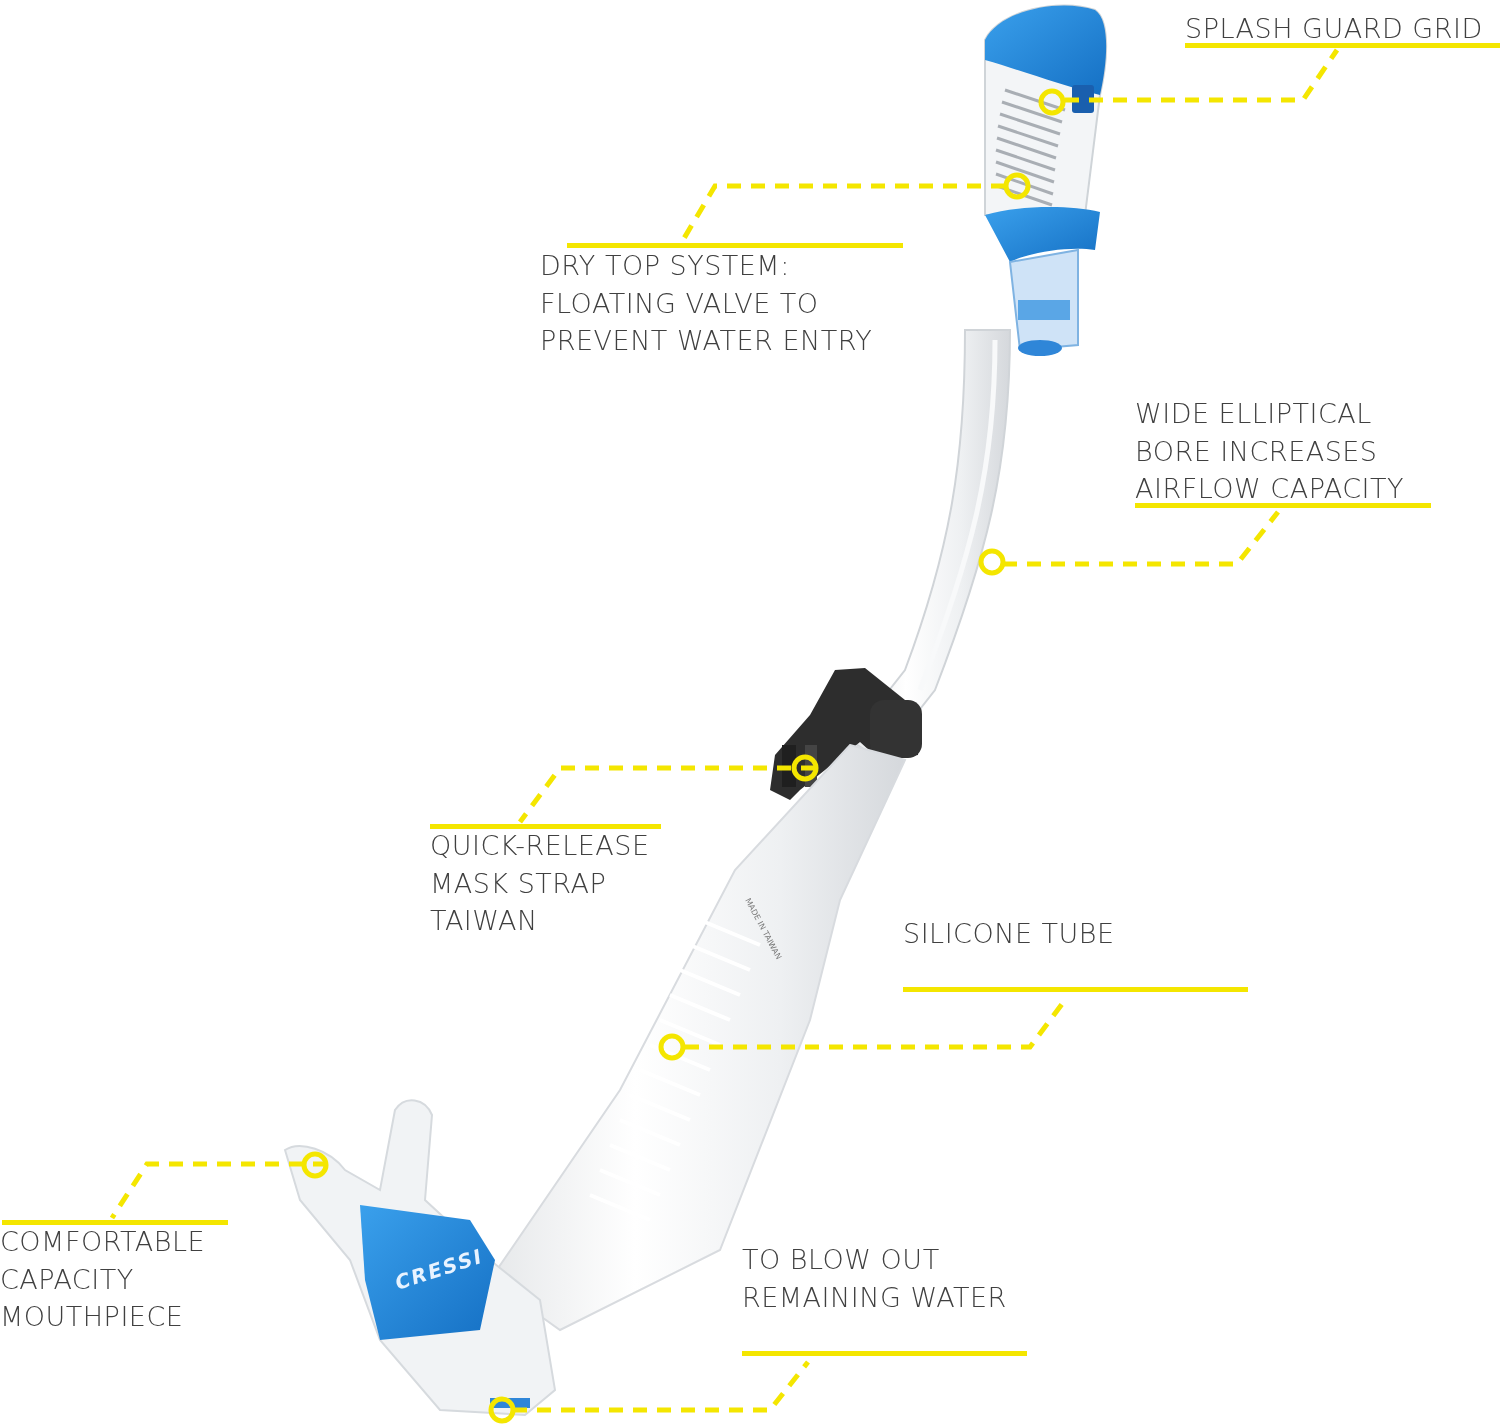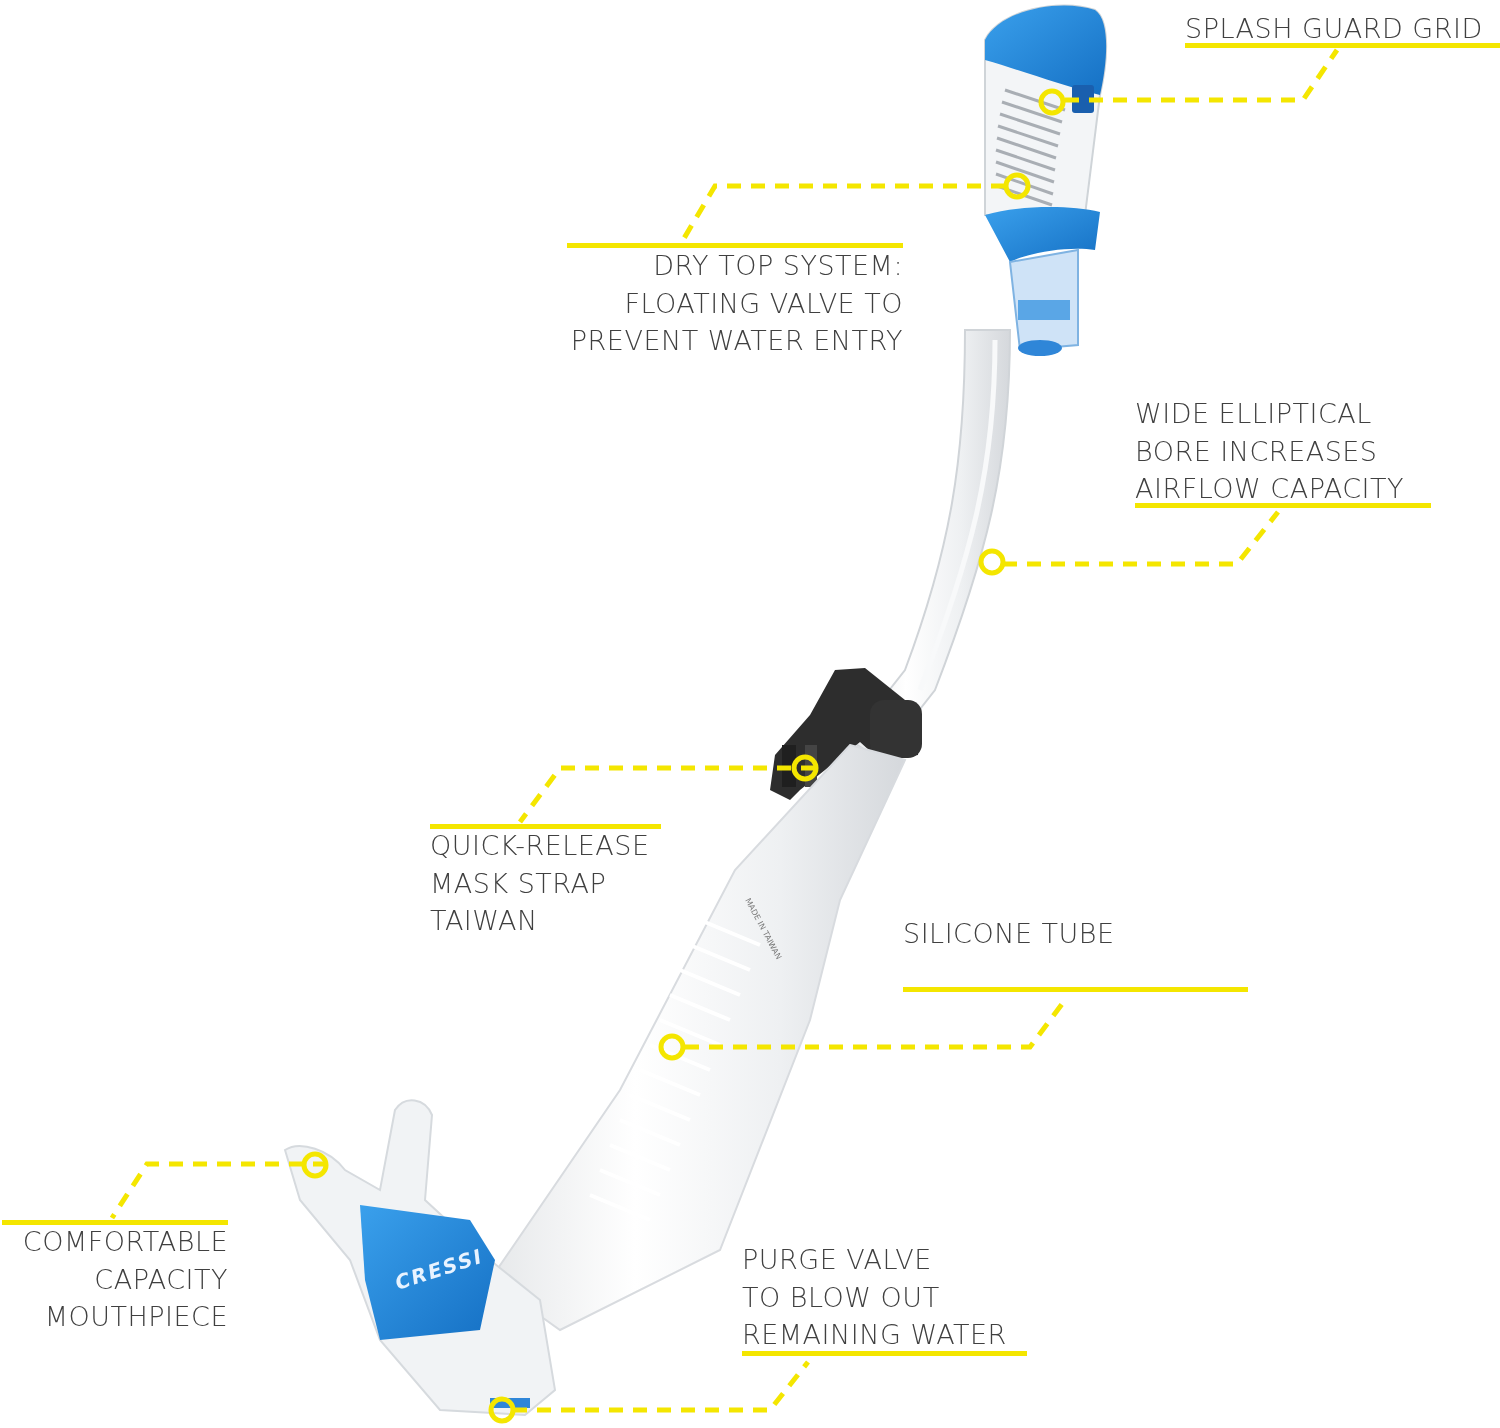--- a/index.html
+++ b/index.html
@@ -4,21 +4,21 @@
 <style>
   html, body { margin: 0; padding: 0; background: #ffffff; }
   body { width: 1500px; height: 1428px; position: relative; overflow: hidden;
          font-family: "DejaVu Sans", "Liberation Sans", sans-serif; }
   #stage { position: absolute; left: 0; top: 0; width: 1500px; height: 1428px; }
   svg.art { position: absolute; left: 0; top: 0; }
   .label { position: absolute; color: #404040; font-size: 27px; line-height: 37.5px;
            letter-spacing: 0.5px; font-weight: 300; white-space: nowrap;
            font-family: "DejaVu Sans", "Liberation Sans", sans-serif; }
   .label .ln { display: block; }
-  .label.right { text-align: right; }
+  .label.right { }
   .label.left { text-align: left; }
   .rule { position: absolute; height: 5px; background: #f4e600; }
 </style>
 </head>
 <body>
 
 <div id="stage">
 
   <svg class="art" width="1500" height="1428" viewBox="0 0 1500 1428">
     <defs>
@@ -146,19 +146,18 @@
   <div class="rule" style="left:903px; top:987px; width:345px;"></div>
 
   <div class="rule" style="left:2px; top:1220px; width:226px;"></div>
   <div class="label right" style="left:0px; top:1223px; width:228px;">
     <span class="ln">COMFORTABLE</span>
     <span class="ln">CAPACITY</span>
     <span class="ln">MOUTHPIECE</span>
   </div>
 
   <div class="label left" style="left:742px; top:1241px;">
-    <span class="ln">PURGE VALVE</span>
     <span class="ln">TO BLOW OUT</span>
     <span class="ln">REMAINING WATER</span>
   </div>
   <div class="rule" style="left:742px; top:1351px; width:285px;"></div>
 
 </div>
 
 </body></html>

